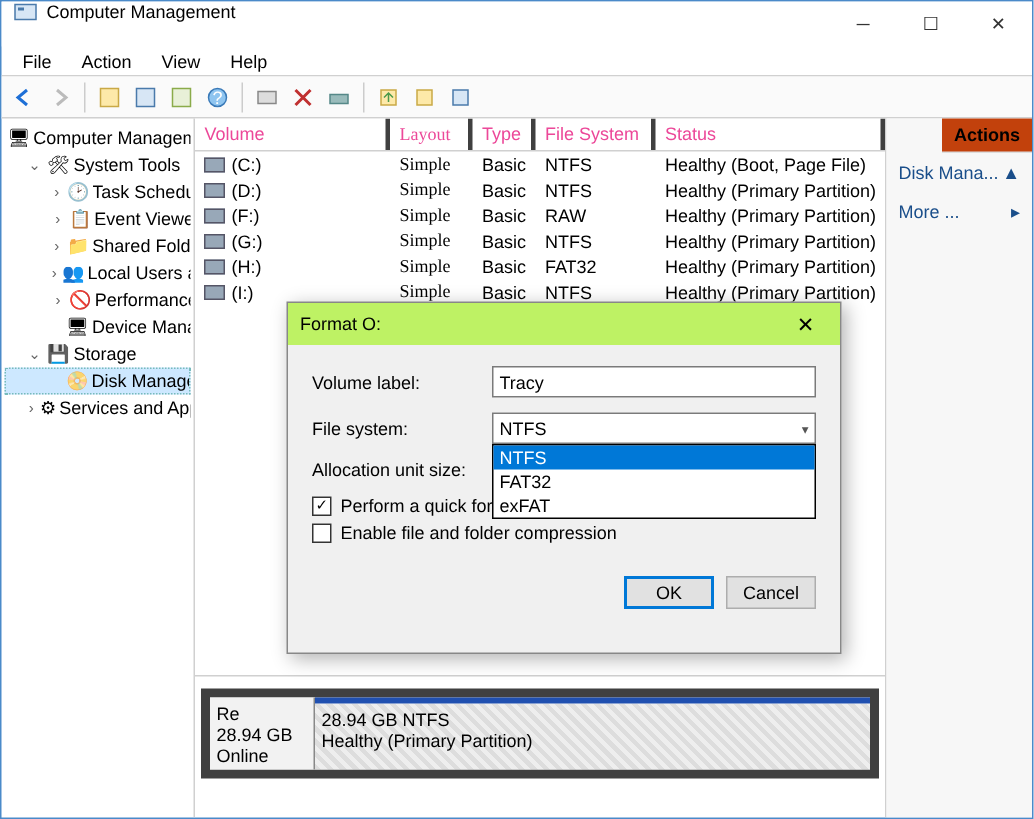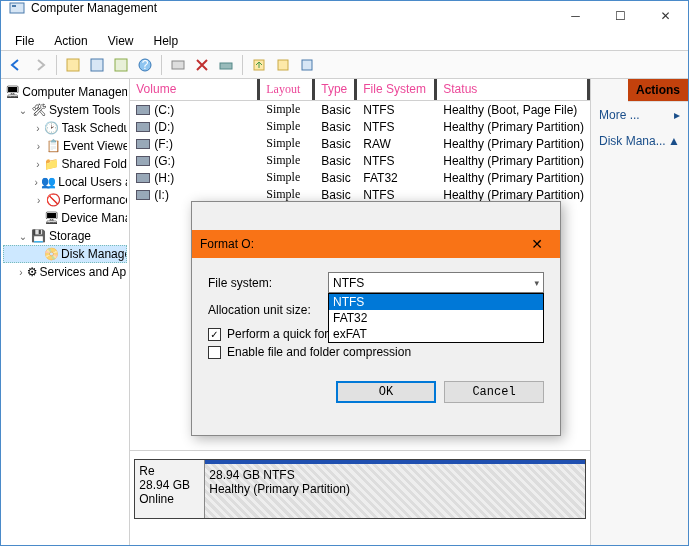--- a/index.html
+++ b/index.html
@@ -32,50 +32,50 @@
 .center { flex: 1; display: flex; flex-direction: column; border-right: 1px solid #d0d0d0; }
 .volumes { flex: 1; overflow: hidden; }
 .vh { display: flex; background: #fff; border-bottom: 1px solid #d0d0d0; height: 22px; }
 .vh div { border-right: 3px solid #404040; padding: 3px 6px; color: #ec4899; }
 .vr { display: flex; height: 17px; align-items: center; }
 .vr div { padding: 0 6px; white-space: nowrap; overflow: hidden; }
 .c-vol { width: 130px; } .c-lay { width: 55px; font-family: Liberation Serif, serif; } .c-typ { width: 42px; } .c-fs { width: 80px; } .c-st { flex: 1; }
 .vol-ic { display: inline-block; width: 14px; height: 10px; background: #98a8b8; border: 1px solid #556; margin-right: 4px; vertical-align: middle; }
 
 .disks { height: 95px; border-top: 1px solid #d0d0d0; padding: 4px; font-size: 11px; }
-.disk-panel { display: flex; height: 60px; border: 1px solid #404040; margin-top: 4px; }
+.disk-panel { display: flex; height: 60px; border: 6px solid #404040; margin-top: 4px; }
 .disk-head { width: 70px; background: #f2f2f2; border-right: 1px solid #888; padding: 4px; }
 .disk-part { flex: 1; background: repeating-linear-gradient(45deg,#ddd,#ddd 3px,#eee 3px,#eee 6px); border-top: 4px solid #2050b0; padding: 4px; }
 
 .legend { height: 22px; border-top: 1px solid #d0d0d0; display: flex; align-items: center; padding-left: 10px; gap: 16px; font-size: 11px; }
 .leg-sw { display: inline-block; width: 12px; height: 12px; vertical-align: middle; margin-right: 4px; }
 
 .actions { width: 110px; background: #f7f7f7; }
 .actions-h { background: #c2410c; padding: 4px 8px; font-weight: bold; border-bottom: 1px solid #ddd; margin-left: 37px; }
 .actions-item { padding: 6px 8px; display: flex; justify-content: space-between; color: #1a4e8a; }
 
 
 .dialog { position: absolute; left: 190px; top: 200px; width: 370px; height: 235px; background: #f0f0f0; border: 1px solid #888; box-shadow: 3px 3px 12px rgba(0,0,0,.3); z-index: 10; }
-.dlg-title { height: 28px; background: #f97316; display: flex; align-items: center; padding: 0 8px; margin-top: 28px; }
+.dlg-title { height: 28px; background: #bef264; display: flex; align-items: center; padding: 0 8px; }
 .dlg-title .t { flex: 1; }
 .dlg-title .x { width: 30px; text-align: center; font-size: 14px; }
 .dlg-body { padding: 14px 16px 8px; }
 .dlg-row { display: flex; align-items: center; margin-bottom: 10px; }
 .dlg-row .lbl { width: 120px; }
 .dlg-row input[type=text] { flex: 1; height: 21px; border: 1px solid #7a7a7a; padding: 0 4px; background: #fff; }
 .combo-wrap { flex: 1; position: relative; }
 .combo { height: 21px; border: 1px solid #7a7a7a; background: #fff; display: flex; align-items: center; padding: 0 4px; justify-content: space-between; }
 .combo .arrow { font-size: 9px; color: #555; }
 .dropdown { position: absolute; left: 0; right: 0; top: 21px; background: #fff; border: 1px solid #000; z-index: 20; }
 .dropdown div { padding: 1px 4px; }
 .dropdown .sel { background: #0078d7; color: #fff; }
 .chk-row { display: flex; align-items: center; gap: 6px; margin: 4px 0; }
 .chk { width: 13px; height: 13px; border: 1px solid #333; background: #fff; display: flex; align-items: center; justify-content: center; font-size: 10px; }
 .dlg-btns { display: flex; justify-content: flex-end; gap: 8px; padding: 10px 16px; }
-.dlg-btns button { width: 100px; height: 22px; background: #e1e1e1; border: 1px solid #adadad; font-family: Liberation Mono, monospace; }
+.dlg-btns button { width: 60px; height: 22px; background: #e1e1e1; border: 1px solid #adadad; }
 .dlg-btns button.def { border: 2px solid #0078d7; }
 </style>
 </head>
 <body>
 
 <div class="titlebar">
   <span class="app-icon">
     <svg viewBox="0 0 16 16">
         <rect x="1" y="2" width="14" height="10" fill="#d7e6f5" stroke="#4a7aab"></rect>
         <rect x="3" y="4" width="4" height="2" fill="#4a7aab"></rect>
@@ -323,36 +323,40 @@
           <div>28.94 GB NTFS</div>
           <div>Healthy (Primary Partition)</div>
         </div>
       </div>
     </div>
   </div>
 
   <div class="actions">
     <div class="actions-h">Actions</div>
     <div class="actions-item">
+        <span>Disk Mana...</span>
+        <span>▲</span>
+      </div>
+    <div class="actions-item">
         <span>More ...</span>
         <span>▸</span>
-      </div>
-    <div class="actions-item">
-        <span>Disk Mana...</span>
-        <span>▲</span>
       </div>
   </div>
 </div>
 
 <div class="dialog">
   <div class="dlg-title">
     <span class="t">Format O:</span>
     <span class="x">✕</span>
   </div>
   <div class="dlg-body">
+    <div class="dlg-row">
+      <span class="lbl">Volume label:</span>
+      <input type="text" value="Tracy" style="">
+    </div>
     <div class="dlg-row">
       <span class="lbl">File system:</span>
       <div class="combo-wrap">
         <div class="combo">
           <span>NTFS</span>
           <span class="arrow">▾</span>
         </div>
         <div class="dropdown">
           <div class="sel">NTFS</div>
           <div>FAT32</div>

